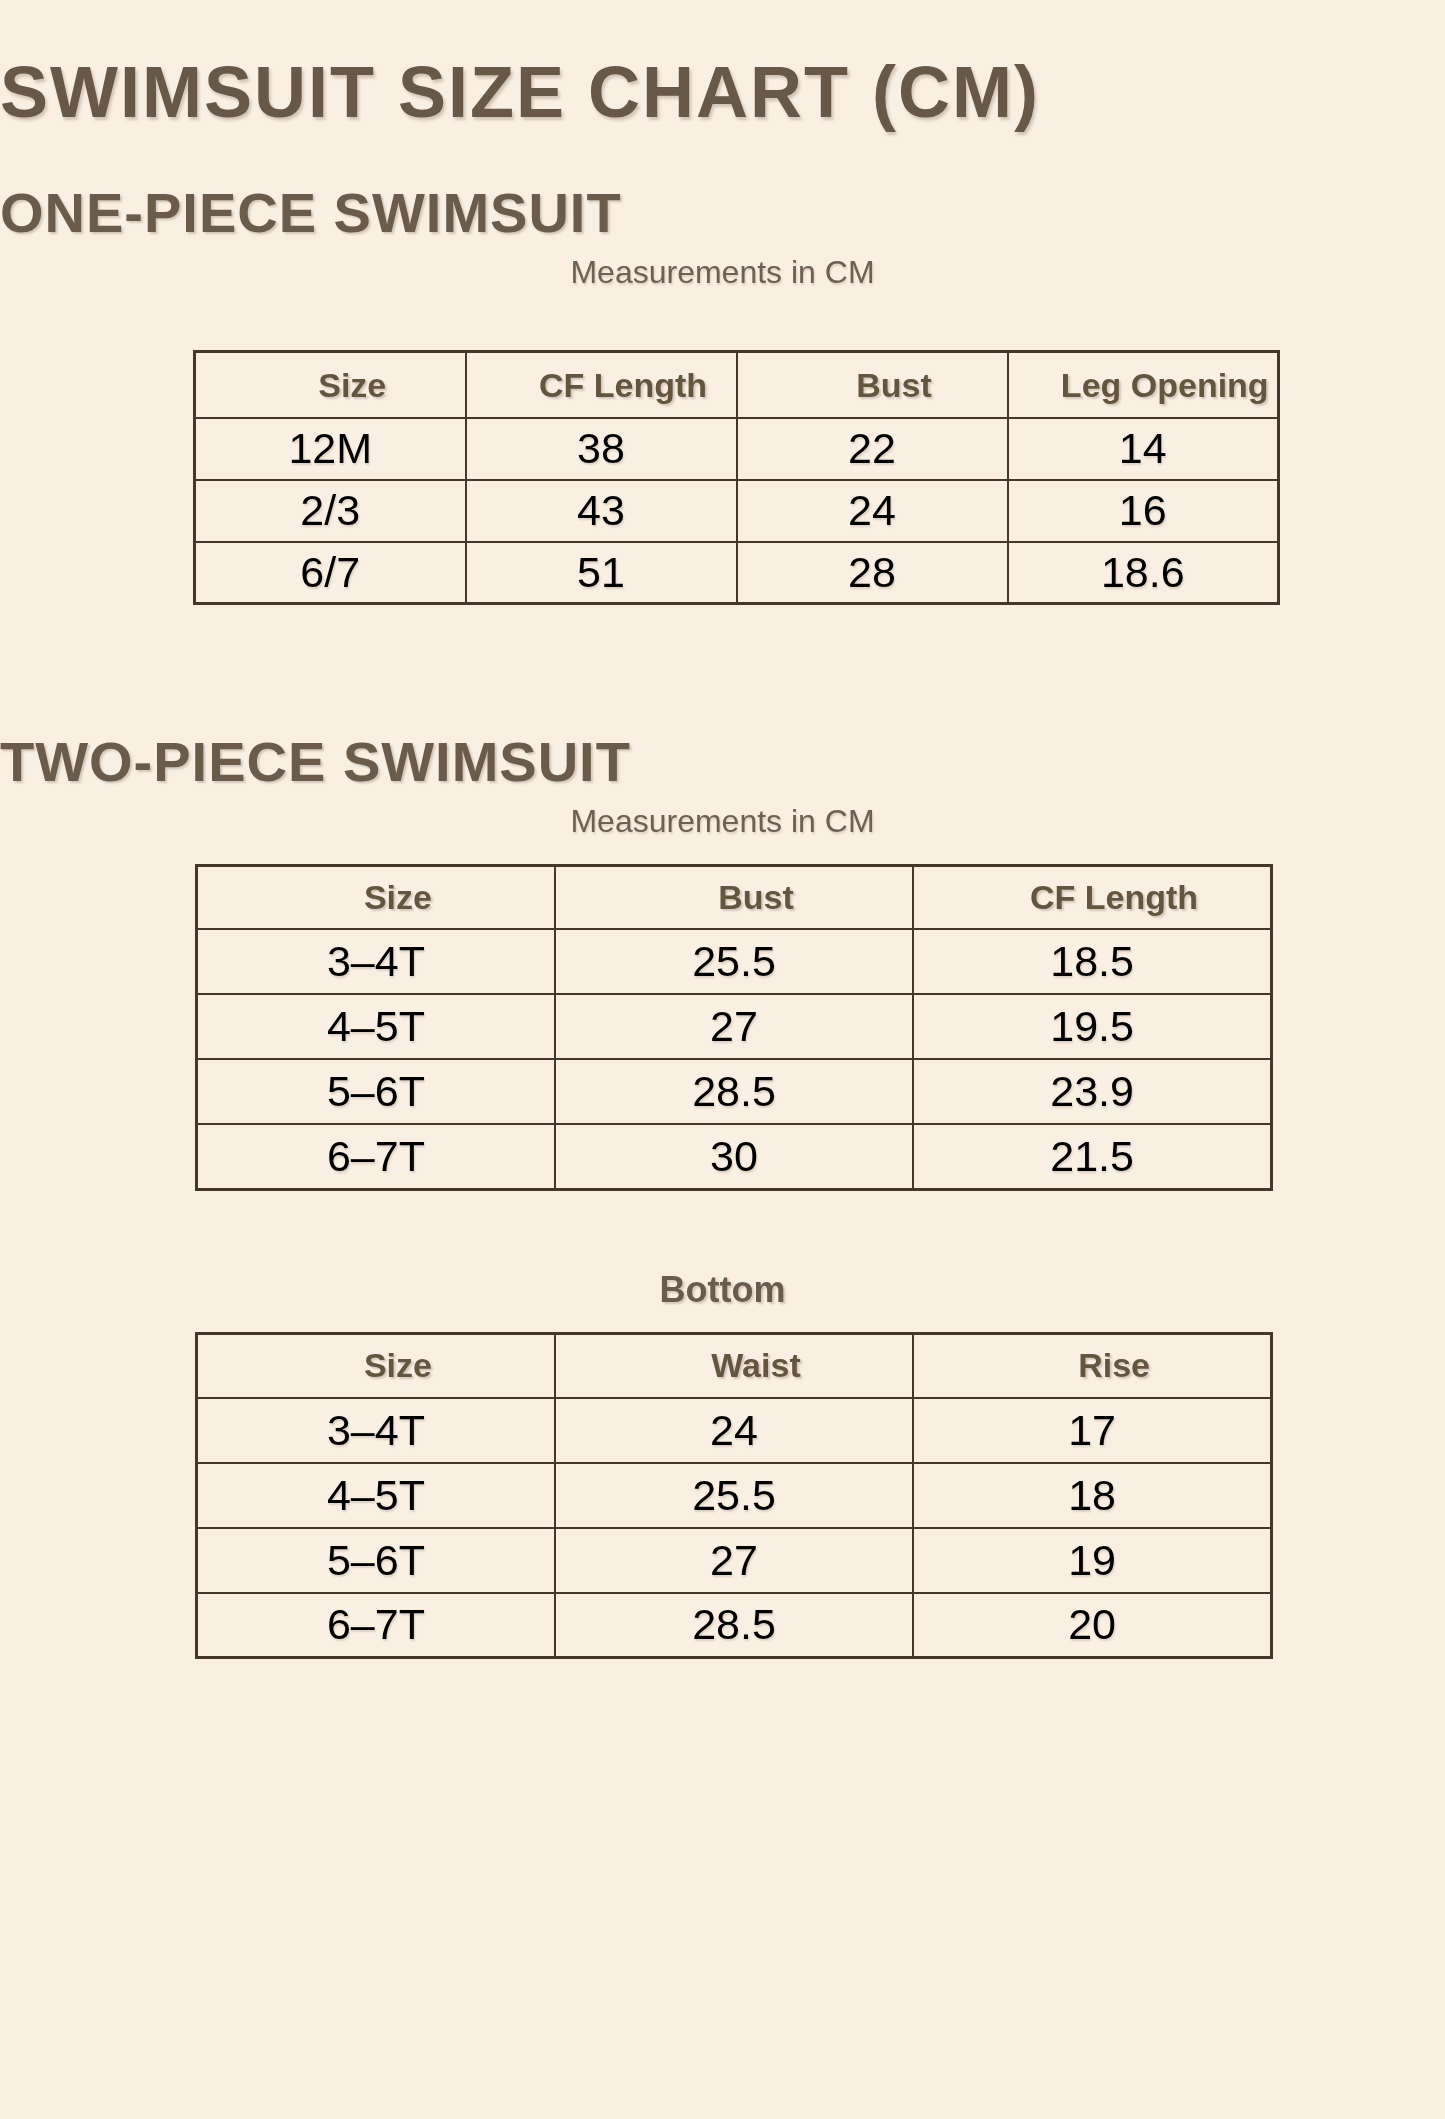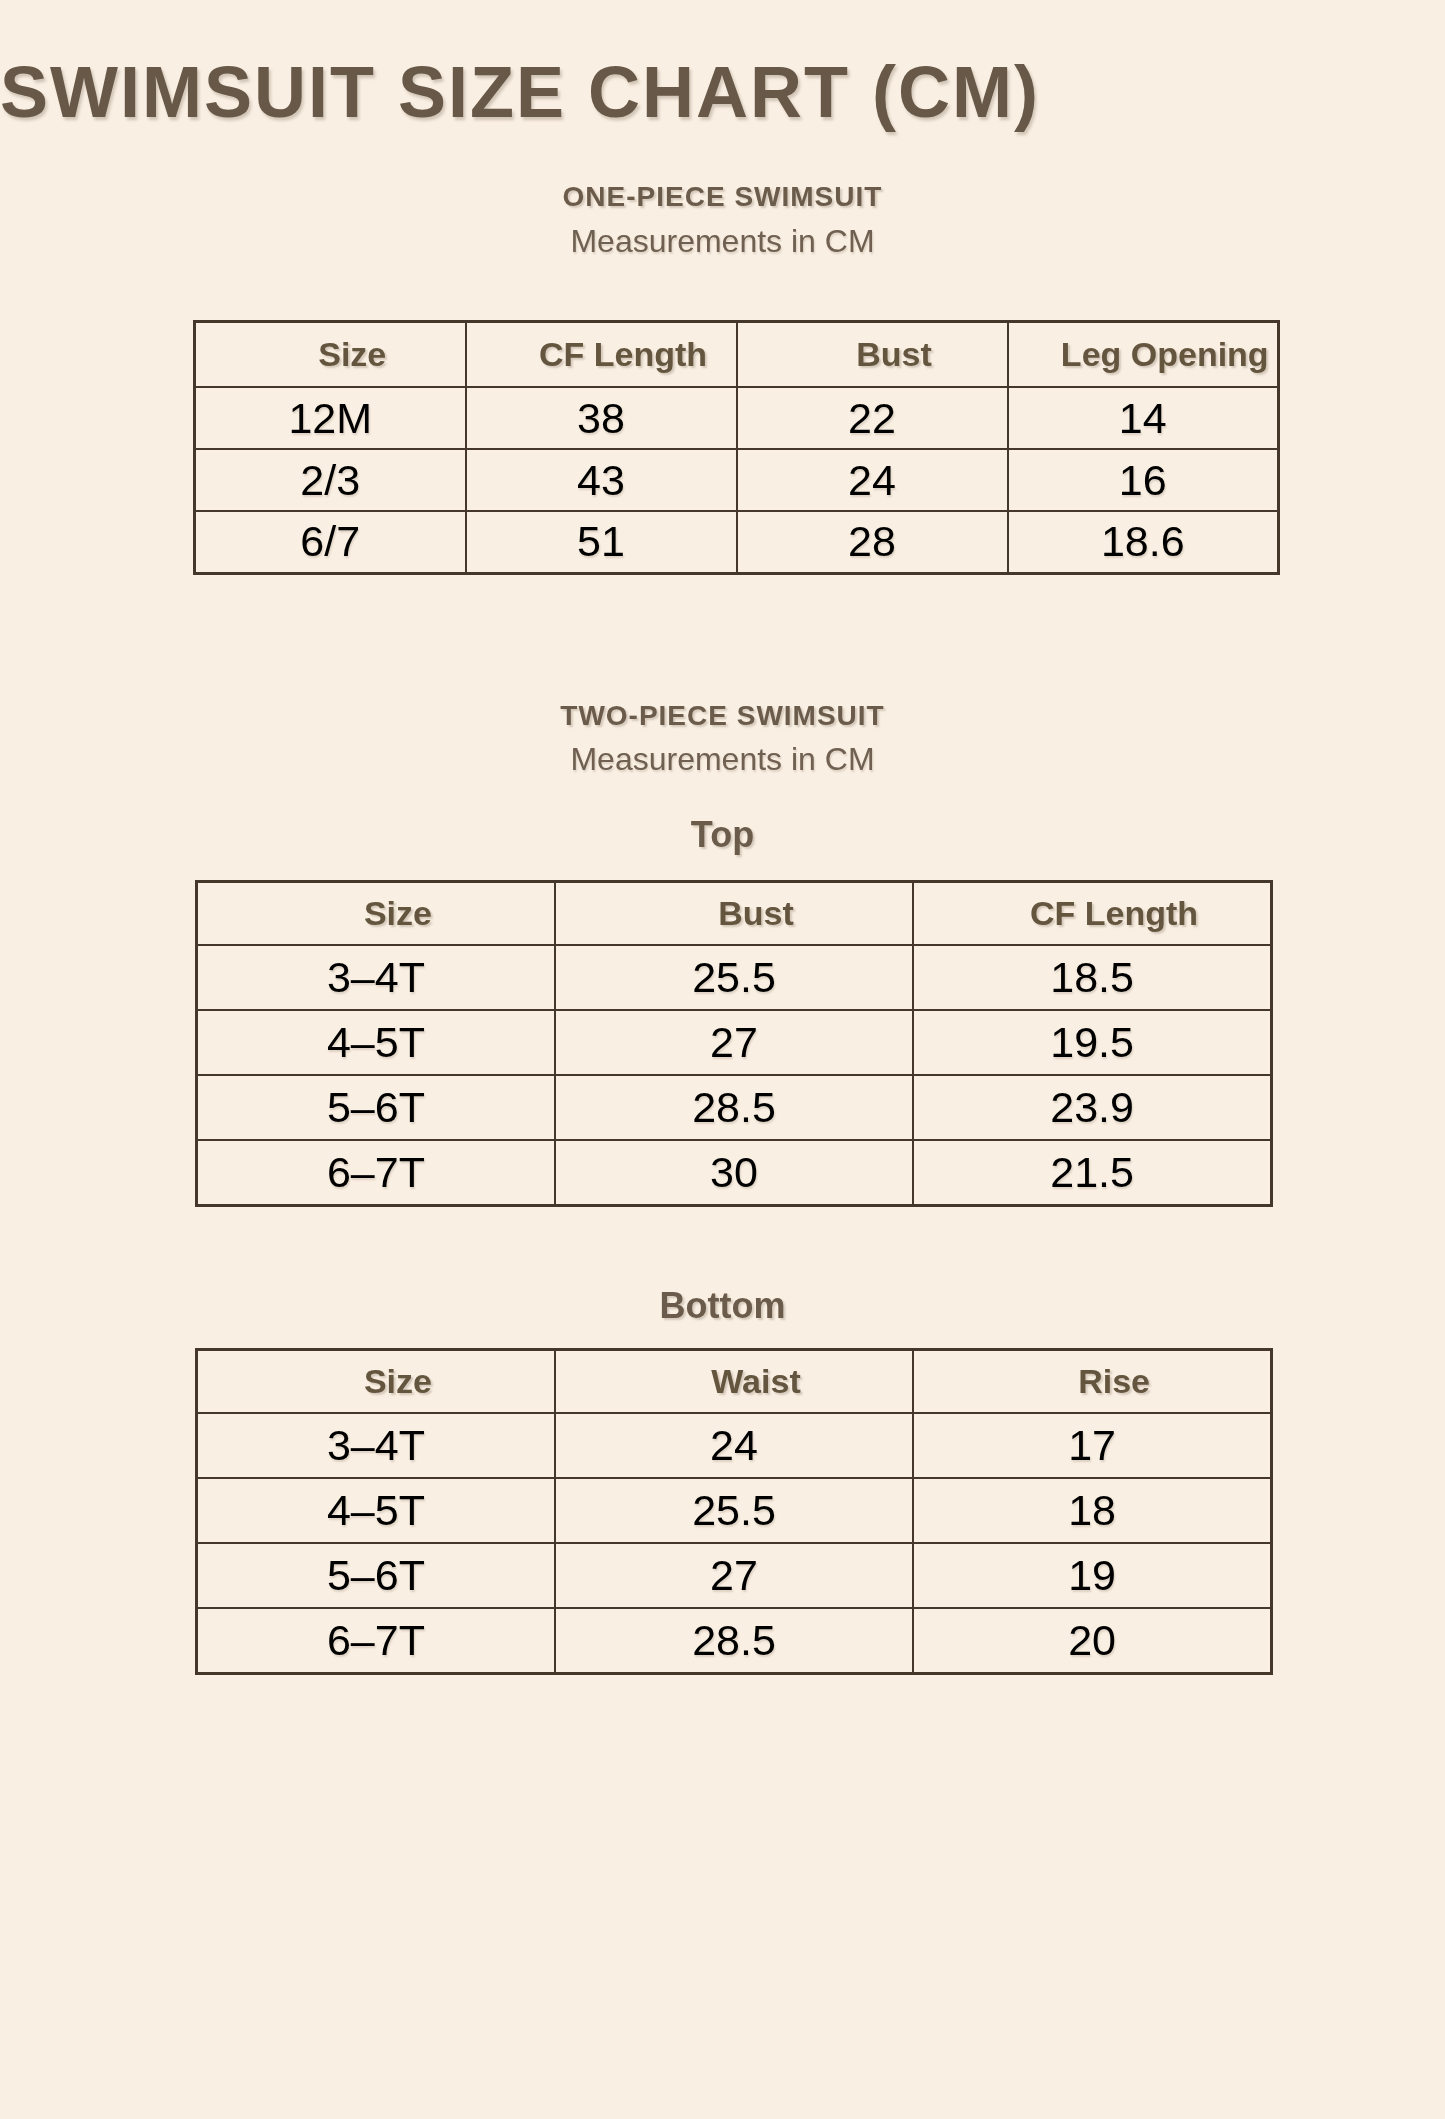--- a/index.html
+++ b/index.html
@@ -24,22 +24,21 @@
     line-height: 1.0;
     font-weight: bold;
     letter-spacing: 2px;
     color: #675848;
     text-shadow: 2px 3px 3px rgba(103, 88, 72, 0.28);
     white-space: nowrap;
   }
 
   .section-heading {
     margin: 0;
-    text-align: center;
-    font-size: 28px;
+    font-size: 56px;
     line-height: 1.1;
     font-weight: bold;
     letter-spacing: 1px;
     color: #6a5b4b;
     text-shadow: 2px 2px 2px rgba(103, 88, 72, 0.25);
   }
   .section-heading.one { margin-top: 54px; }
   .section-heading.two { margin-top: 126px; }
 
   .section-subheading {
@@ -140,21 +139,20 @@
           <td>18.6</td>
         </tr>
       </tbody>
     </table>
   </section>
 
   <section>
     <h2 class="section-heading two">TWO-PIECE SWIMSUIT</h2>
     <p class="section-subheading">Measurements in CM</p>
 
-    <h3 class="sub-table-heading top">Top</h3>
     <table class="size-table t2">
       <thead>
         <tr>
           <th>Size</th>
           <th>Bust</th>
           <th>CF Length</th>
         </tr>
       </thead>
       <tbody>
         <tr>

